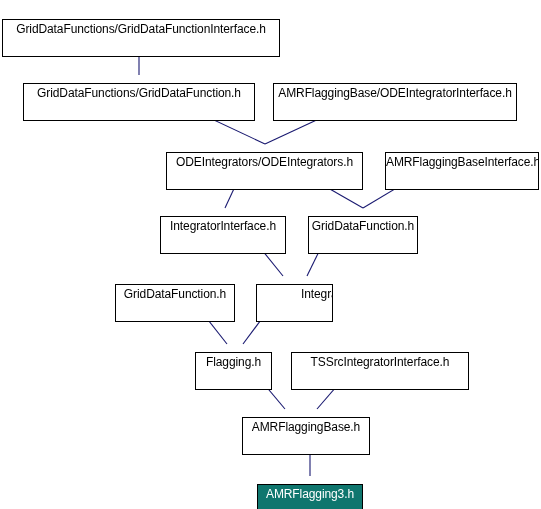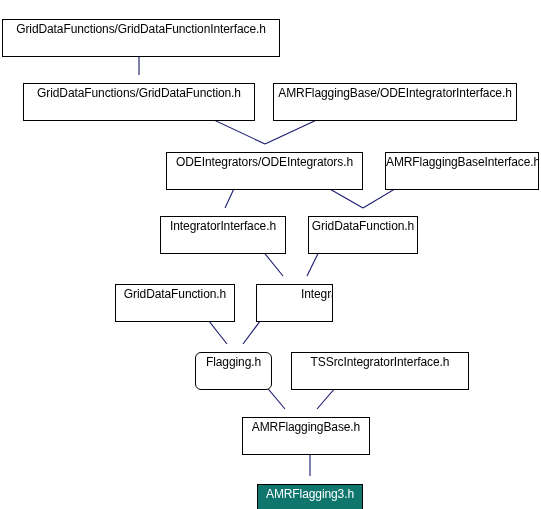--- a/index.html
+++ b/index.html
@@ -100,18 +100,18 @@
   <div id="nodes">
       <div class="node" style="left: 2px; top: 11px; width: 278px;">GridDataFunctions/GridDataFunctionInterface.h</div>
       <div class="node" style="left: 23px; top: 75px; width: 232px;">GridDataFunctions/GridDataFunction.h</div>
       <div class="node" style="left: 273px; top: 75px; width: 244px;">AMRFlaggingBase/ODEIntegratorInterface.h</div>
       <div class="node" style="left: 166px; top: 144px; width: 197px;">ODEIntegrators/ODEIntegrators.h</div>
       <div class="node" style="left: 385px; top: 144px; width: 154px;">AMRFlaggingBaseInterface.h</div>
       <div class="node" style="left: 160px; top: 208px; width: 126px;">IntegratorInterface.h</div>
       <div class="node" style="left: 308px; top: 208px; width: 110px;">GridDataFunction.h</div>
       <div class="node" style="left: 115px; top: 276px; width: 120px;">GridDataFunction.h</div>
       <div class="node" style="left: 256px; top: 276px; width: 77px; padding-left: 44px;">Integrator.h</div>
-      <div class="node" style="left: 195px; top: 344px; width: 77px; border-radius: 6px;">Flagging.h</div>
+      <div class="node" style="left: 195px; top: 344px; width: 77px;">Flagging.h</div>
       <div class="node" style="left: 291px; top: 344px; width: 178px;">TSSrcIntegratorInterface.h</div>
       <div class="node" style="left: 242px; top: 409px; width: 128px;">AMRFlaggingBase.h</div>
       <div class="node current" style="left: 257px; top: 476px; width: 106px;">AMRFlagging3.h</div>
     </div>
 </div>
 
 </body></html>

